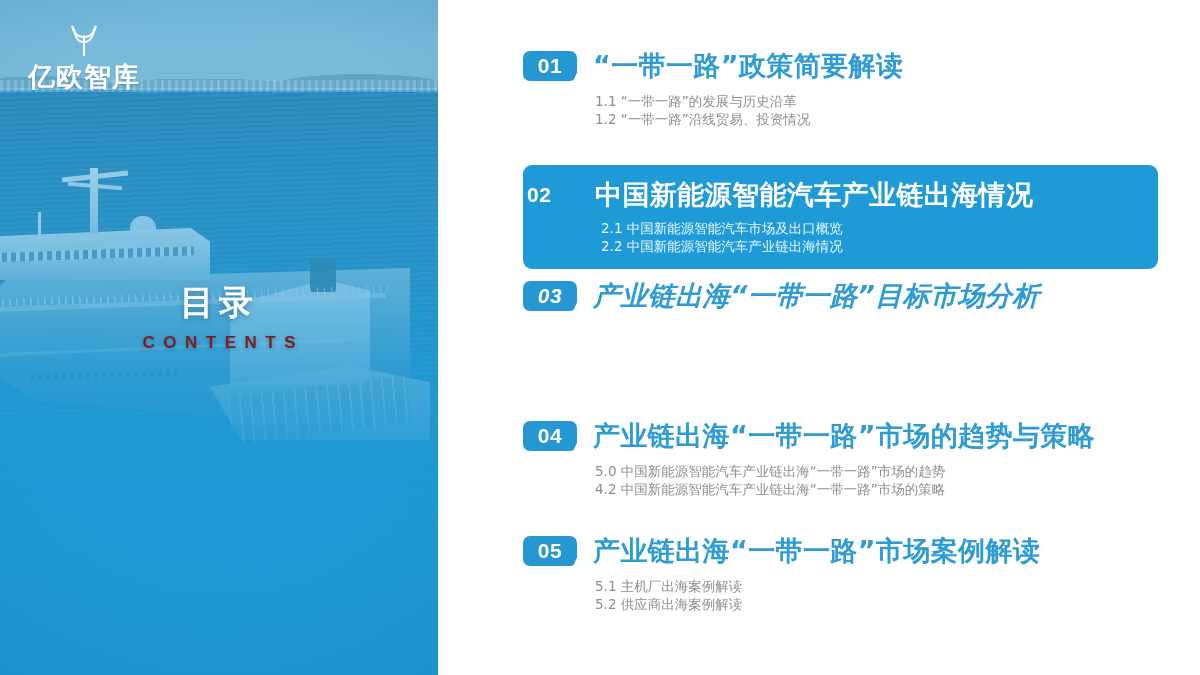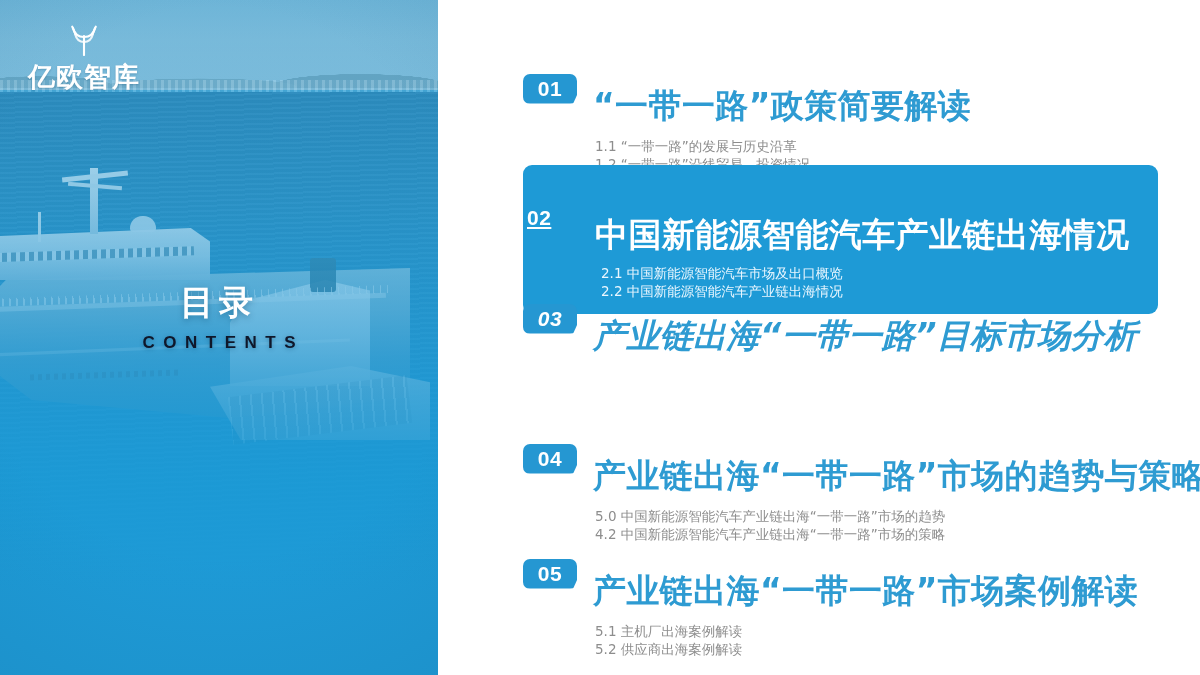--- a/index.html
+++ b/index.html
@@ -159,21 +159,21 @@
   .hero-title{
     position:absolute;left:0;right:0;top:283px;text-align:center;
     pointer-events:none;
   }
   .hero-title .cn{
     color:#fff;font-size:34px;font-weight:700;letter-spacing:5px;
     line-height:1.15;font-family:"DejaVu Sans","Liberation Sans",sans-serif;
     text-shadow:0 2px 6px rgba(0,55,90,.38);
   }
   .hero-title .en{
-    margin-top:11px;color:#0f172a;font-size:17px;font-weight:600;
+    margin-top:11px;color:#7f1d1d;font-size:17px;font-weight:600;
     letter-spacing:8.5px;text-indent:8.5px;
     font-family:"Liberation Sans",sans-serif;
     text-shadow:0 1px 4px rgba(0,55,90,.35);
   }
 
   
   .toc{position:absolute;left:438px;top:0;width:762px;height:573px;}
 
   .row{position:absolute;left:85px;width:640px;}
   .row.hl{
@@ -186,27 +186,26 @@
     width:54px;height:30px;flex:0 0 54px;
     background:#2597D2;border-radius:7px 7px 7px 7px;
     display:flex;align-items:center;justify-content:center;
     color:#fff;font-size:21px;font-weight:700;letter-spacing:.5px;
     font-family:"Liberation Sans",sans-serif;
     clip-path:polygon(0% 0%,100% 0%,100% 72%,93% 100%,0% 100%);
   }
   .row.hl .badge{
     background:transparent;clip-path:none;border-radius:0;
     justify-content:flex-start;padding-left:4px;width:58px;flex:0 0 58px;
-    font-weight:700;font-size:21px;text-decoration:underline;
+    font-weight:700;font-size:21px;
   }
   .title{
-    margin-left:16px;color:#2E9BD2;font-size:33px;font-weight:700;
+    margin-left:16px;color:#2E9BD2;font-size:27px;font-weight:700;
     letter-spacing:.4px;white-space:nowrap;
     font-family:"DejaVu Sans","Liberation Sans",sans-serif;
-    margin-top:36px;
   }
   .row.hl .title{color:#fff;margin-left:10px;}
 
   .subs{margin:9px 0 0 72px;}
   .row.hl .subs{margin-left:78px;margin-top:7px;}
   .sub{
     color:#8D8D8D;font-size:13.5px;line-height:17.5px;white-space:nowrap;
     font-family:"DejaVu Sans","Liberation Sans",sans-serif;
   }
   .row.hl .sub{color:#EAF7FF;}

